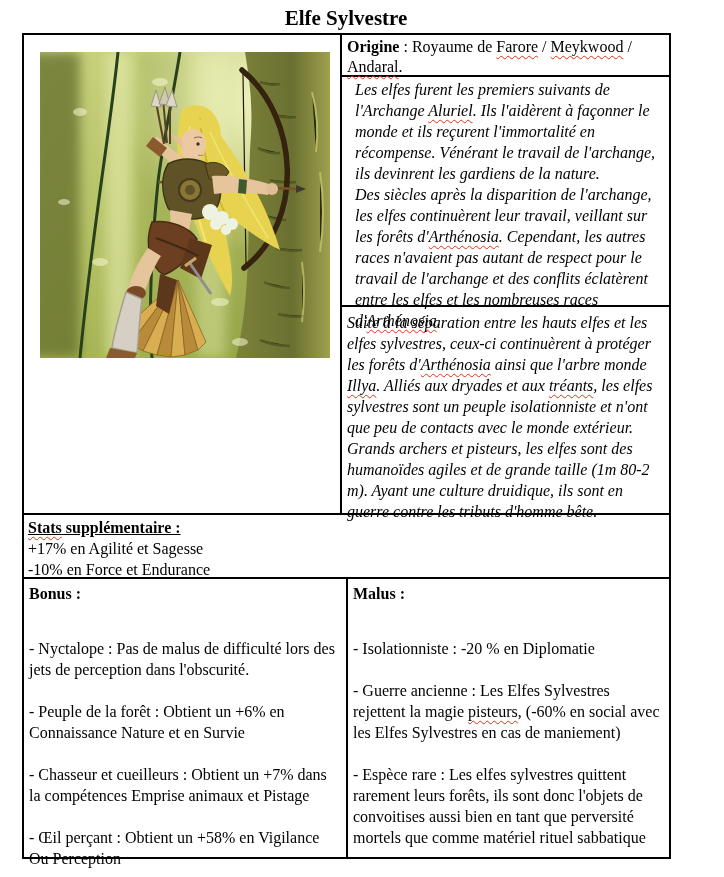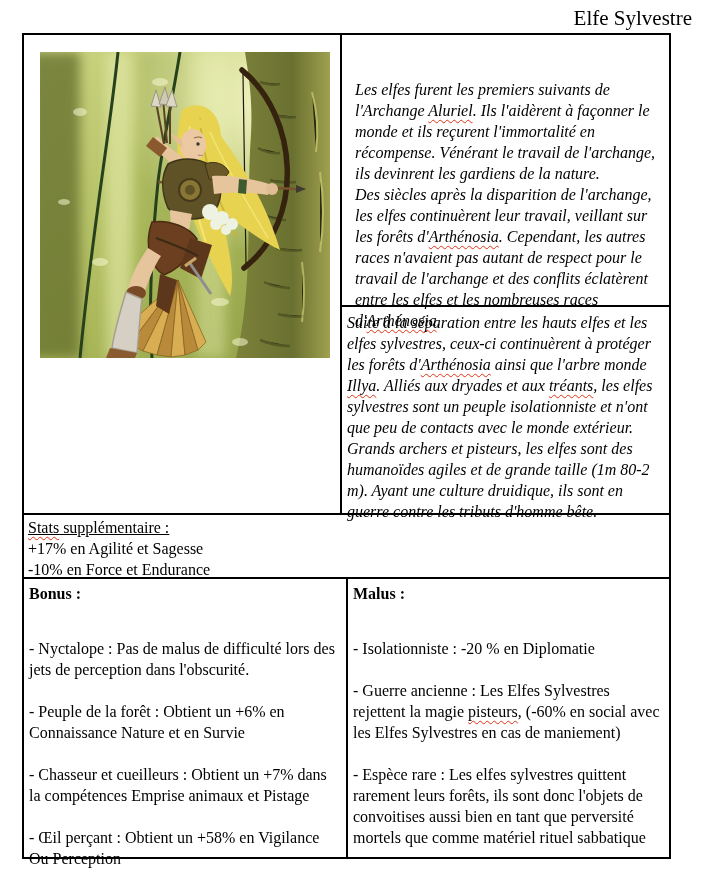--- a/index.html
+++ b/index.html
@@ -2,37 +2,37 @@
 <html><head>
 <meta charset="utf-8">
 <style>
   html,body{margin:0;padding:0;background:#ffffff;}
   .page{
     position:relative;width:724px;height:877px;background:#ffffff;
     font-family:"Liberation Serif","DejaVu Serif",serif;color:#000;
     overflow:hidden;
   }
   .title{
-    position:absolute;top:6px;left:0;width:692px;text-align:right;
-    font-size:21px;font-weight:normal;
+    position:absolute;top:6px;left:0;width:692px;text-align:center;
+    font-size:21px;font-weight:bold;
   }
   .tbl{
     position:absolute;left:22px;top:33px;width:649px;height:826px;
     border:2px solid #000;box-sizing:border-box;
   }
   .cell{position:absolute;box-sizing:border-box;font-size:16px;line-height:21px;}
   .cell-image{left:0;top:0;width:318px;height:478px;border-right:2px solid #000;padding:17px 0 0 16px;}
   .cell-origine{left:318px;top:0;width:327px;height:42px;border-bottom:2px solid #000;padding:2px 3px 0 5px;line-height:20px;}
   .cell-para1{left:318px;top:42px;width:327px;height:230px;border-bottom:2px solid #000;padding:2px 3px 0 13px;font-style:italic;}
   .cell-para2{left:318px;top:272px;width:327px;height:244px;padding:5px 3px 0 5px;font-style:italic;}
   .row-stats{left:0;top:478px;width:645px;height:64px;border-top:2px solid #000;padding:2px 4px 0 4px;}
   .cell-bonus{left:0;top:542px;width:324px;height:280px;border-top:2px solid #000;border-right:2px solid #000;padding:4px 4px 0 5px;}
   .cell-malus{left:324px;top:542px;width:321px;height:280px;border-top:2px solid #000;padding:4px 3px 9px 5px;}
   .b{font-weight:bold;}
-  .stats-head{font-weight:normal;text-decoration:underline;}
+  .stats-head{font-weight:bold;text-decoration:underline;}
   .col-head{font-weight:bold;margin:0 0 34px 0;}
   .item{margin:0 0 21px 0;}
   .sq{
     text-decoration-line:underline;
     text-decoration-style:wavy;
     text-decoration-color:#e23214;
     text-decoration-thickness:1px;
     text-underline-offset:3px;
   }
 </style>
@@ -171,20 +171,23 @@
           <ellipse cx="40" cy="60" rx="7" ry="4"></ellipse>
             <ellipse cx="24" cy="150" rx="6" ry="3"></ellipse>
           <ellipse cx="60" cy="210" rx="8" ry="4"></ellipse>
             <ellipse cx="180" cy="250" rx="9" ry="4"></ellipse>
           <ellipse cx="120" cy="30" rx="8" ry="4"></ellipse>
             <ellipse cx="200" cy="290" rx="8" ry="4"></ellipse>
         </g>
       </svg>
     </div>
 
+    <div class="cell cell-origine">
+      <span class="b">Origine</span><span> : Royaume de <span class="sq">Farore</span> / <span class="sq">Meykwood</span> / <span class="sq">Andaral</span>.</span>
+    </div>
 
     <div class="cell cell-para1">
       <div>Les elfes furent les premiers suivants de l'Archange <span class="sq">Aluriel</span>. Ils l'aidèrent à façonner le monde et ils reçurent l'immortalité en récompense. Vénérant le travail de l'archange, ils devinrent les gardiens de la nature.</div>
       <div>Des siècles après la disparition de l'archange, les elfes continuèrent leur travail, veillant sur les forêts d'<span class="sq">Arthénosia</span>. Cependant, les autres races n'avaient pas autant de respect pour le travail de l'archange et des conflits éclatèrent entre les elfes et les nombreuses races d'<span class="sq">Arthénosia</span>.</div>
     </div>
 
     <div class="cell cell-para2">
       <div>Suite à la séparation entre les hauts elfes et les elfes sylvestres, ceux-ci continuèrent à protéger les forêts d'<span class="sq">Arthénosia</span> ainsi que l'arbre monde <span class="sq">Illya</span>. Alliés aux dryades et aux <span class="sq">tréants</span>, les elfes sylvestres sont un peuple isolationniste et n'ont que peu de contacts avec le monde extérieur. Grands archers et pisteurs, les elfes sont des humanoïdes agiles et de grande taille (1m 80-2 m). Ayant une culture druidique, ils sont en guerre contre les tributs d'homme bête.</div>
     </div>
 

